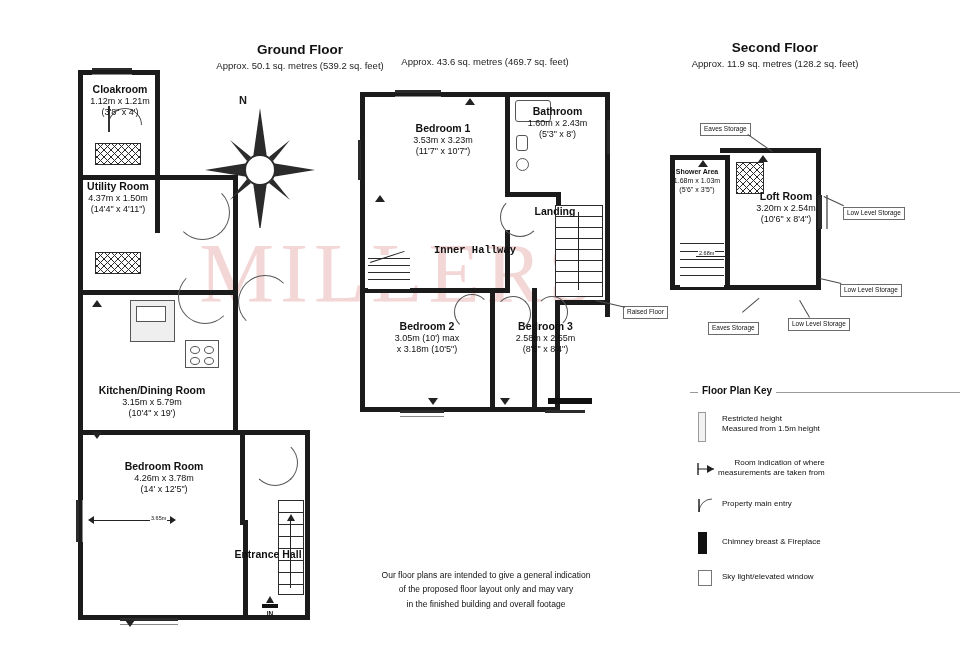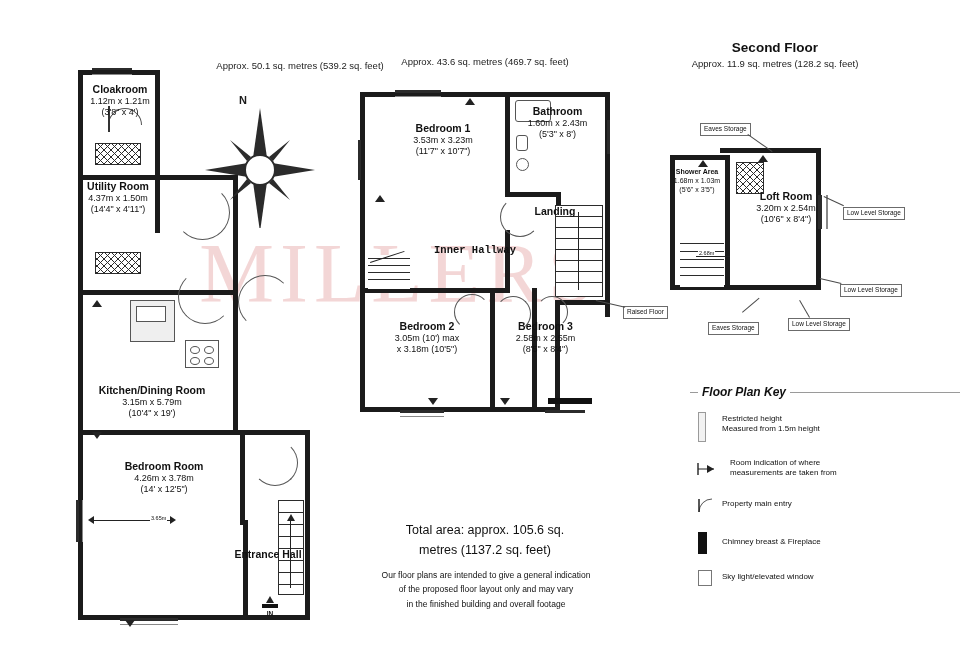--- a/index.html
+++ b/index.html
@@ -82,22 +82,22 @@
     color:#111;
     padding:2px 3px;
     white-space:nowrap;
     line-height:1;
   }
   .leader { position:absolute; background:#4a4a4a; height:1px; transform-origin: 0 0; }
 
   
   .key-title {
     position:absolute;
-    font-size:12px; font-weight:bold; color:#111;
-    background:#fff; padding:0 4px;font-style:italic;
+    font-size:10px; font-weight:bold; color:#111;
+    background:#fff; padding:0 4px;
   }
   .key-line { position:absolute; background:#9a9a9a; height:1px; }
   .key-item { position:absolute; font-size:8px; color:#111; line-height:1.3; }
 
   
   .compass { position:absolute; }
 
   
   .total-area {
     position:absolute;
@@ -149,20 +149,21 @@
 
   .tri { position:absolute; width:0;height:0; }
 </style>
 </head>
 <body>
 
 <div id="root">
 
   <div class="watermark">MILLERS</div>
 
+  <div class="floor-title" style="left:140px; top:42px; width:320px;">Ground Floor</div>
   <div class="floor-sub" style="left:140px; top:60px; width:320px;">Approx. 50.1 sq. metres (539.2 sq. feet)</div>
 
   <div class="floor-sub" style="left:370px; top:56px; width:230px;">Approx. 43.6 sq. metres (469.7 sq. feet)</div>
 
   <div class="floor-title" style="left:650px; top:40px; width:250px;">Second Floor</div>
   <div class="floor-sub" style="left:650px; top:58px; width:250px;">Approx. 11.9 sq. metres (128.2 sq. feet)</div>
 
   <div class="abs" style="left:0;top:0;width:340px;height:653px;">
 
     <div class="wall" style="left:78px; top:70px; width:82px; height:5px;"></div>
@@ -432,24 +433,20 @@
 
   <div class="callout" style="left:840px; top:284px;">Low Level Storage</div>
   <div class="leader" style="left:820px; top:278px; width:22px; transform:rotate(13deg);"></div>
 
   <div class="callout" style="left:708px; top:322px;">Eaves Storage</div>
   <div class="leader" style="left:742px; top:312px; width:22px; transform:rotate(-40deg);"></div>
 
   <div class="callout" style="left:788px; top:318px;">Low Level Storage</div>
   <div class="leader" style="left:800px; top:300px; width:20px; transform:rotate(60deg);"></div>
 
-  <div class="total-area" style="left:355px; top:520px; width:260px;">
-    <div>Total area: approx. 105.6 sq.</div>
-    <div>metres (1137.2 sq. feet)</div>
-  </div>
 
   <div class="disclaimer" style="left:340px; top:568px; width:292px;">
     <div>Our floor plans are intended to give a general indication</div>
     <div>of the proposed floor layout only and may vary</div>
     <div>in the finished building and overall footage</div>
   </div>
 
   <div class="abs" style="left:690px; top:382px; width:270px; height:210px;">
     <div class="key-line" style="left:0; top:10px; width:270px;"></div>
     <div class="key-title" style="left:8px; top:3px;">Floor Plan Key</div>
@@ -461,21 +458,21 @@
         <div>Measured from 1.5m height</div>
       </div>
     </div>
 
     <div class="abs" style="left:0; top:76px; width:270px; height:30px;">
       <svg width="22" height="16" style="position:absolute; left:6px; top:3px;">
         <line x1="2" y1="2" x2="2" y2="14" stroke="#222" stroke-width="1.4"></line>
         <line x1="2" y1="8" x2="18" y2="8" stroke="#222" stroke-width="1"></line>
         <polygon points="18,8 11,4 11,12" fill="#222"></polygon>
       </svg>
-      <div class="key-item" style="left:40px; top:0;">
+      <div class="key-item" style="left:28px; top:0;text-align:right;">
         <div>Room indication of where</div>
         <div>measurements are taken from</div>
       </div>
     </div>
 
     <div class="abs" style="left:0; top:114px; width:270px; height:26px;">
       <svg width="24" height="18" style="position:absolute; left:6px; top:0;">
         <path d="M3 16 A13 13 0 0 1 16 3" stroke="#555" fill="none" stroke-width="1"></path>
         <line x1="3" y1="16" x2="3" y2="3" stroke="#222" stroke-width="1.5"></line>
       </svg>

